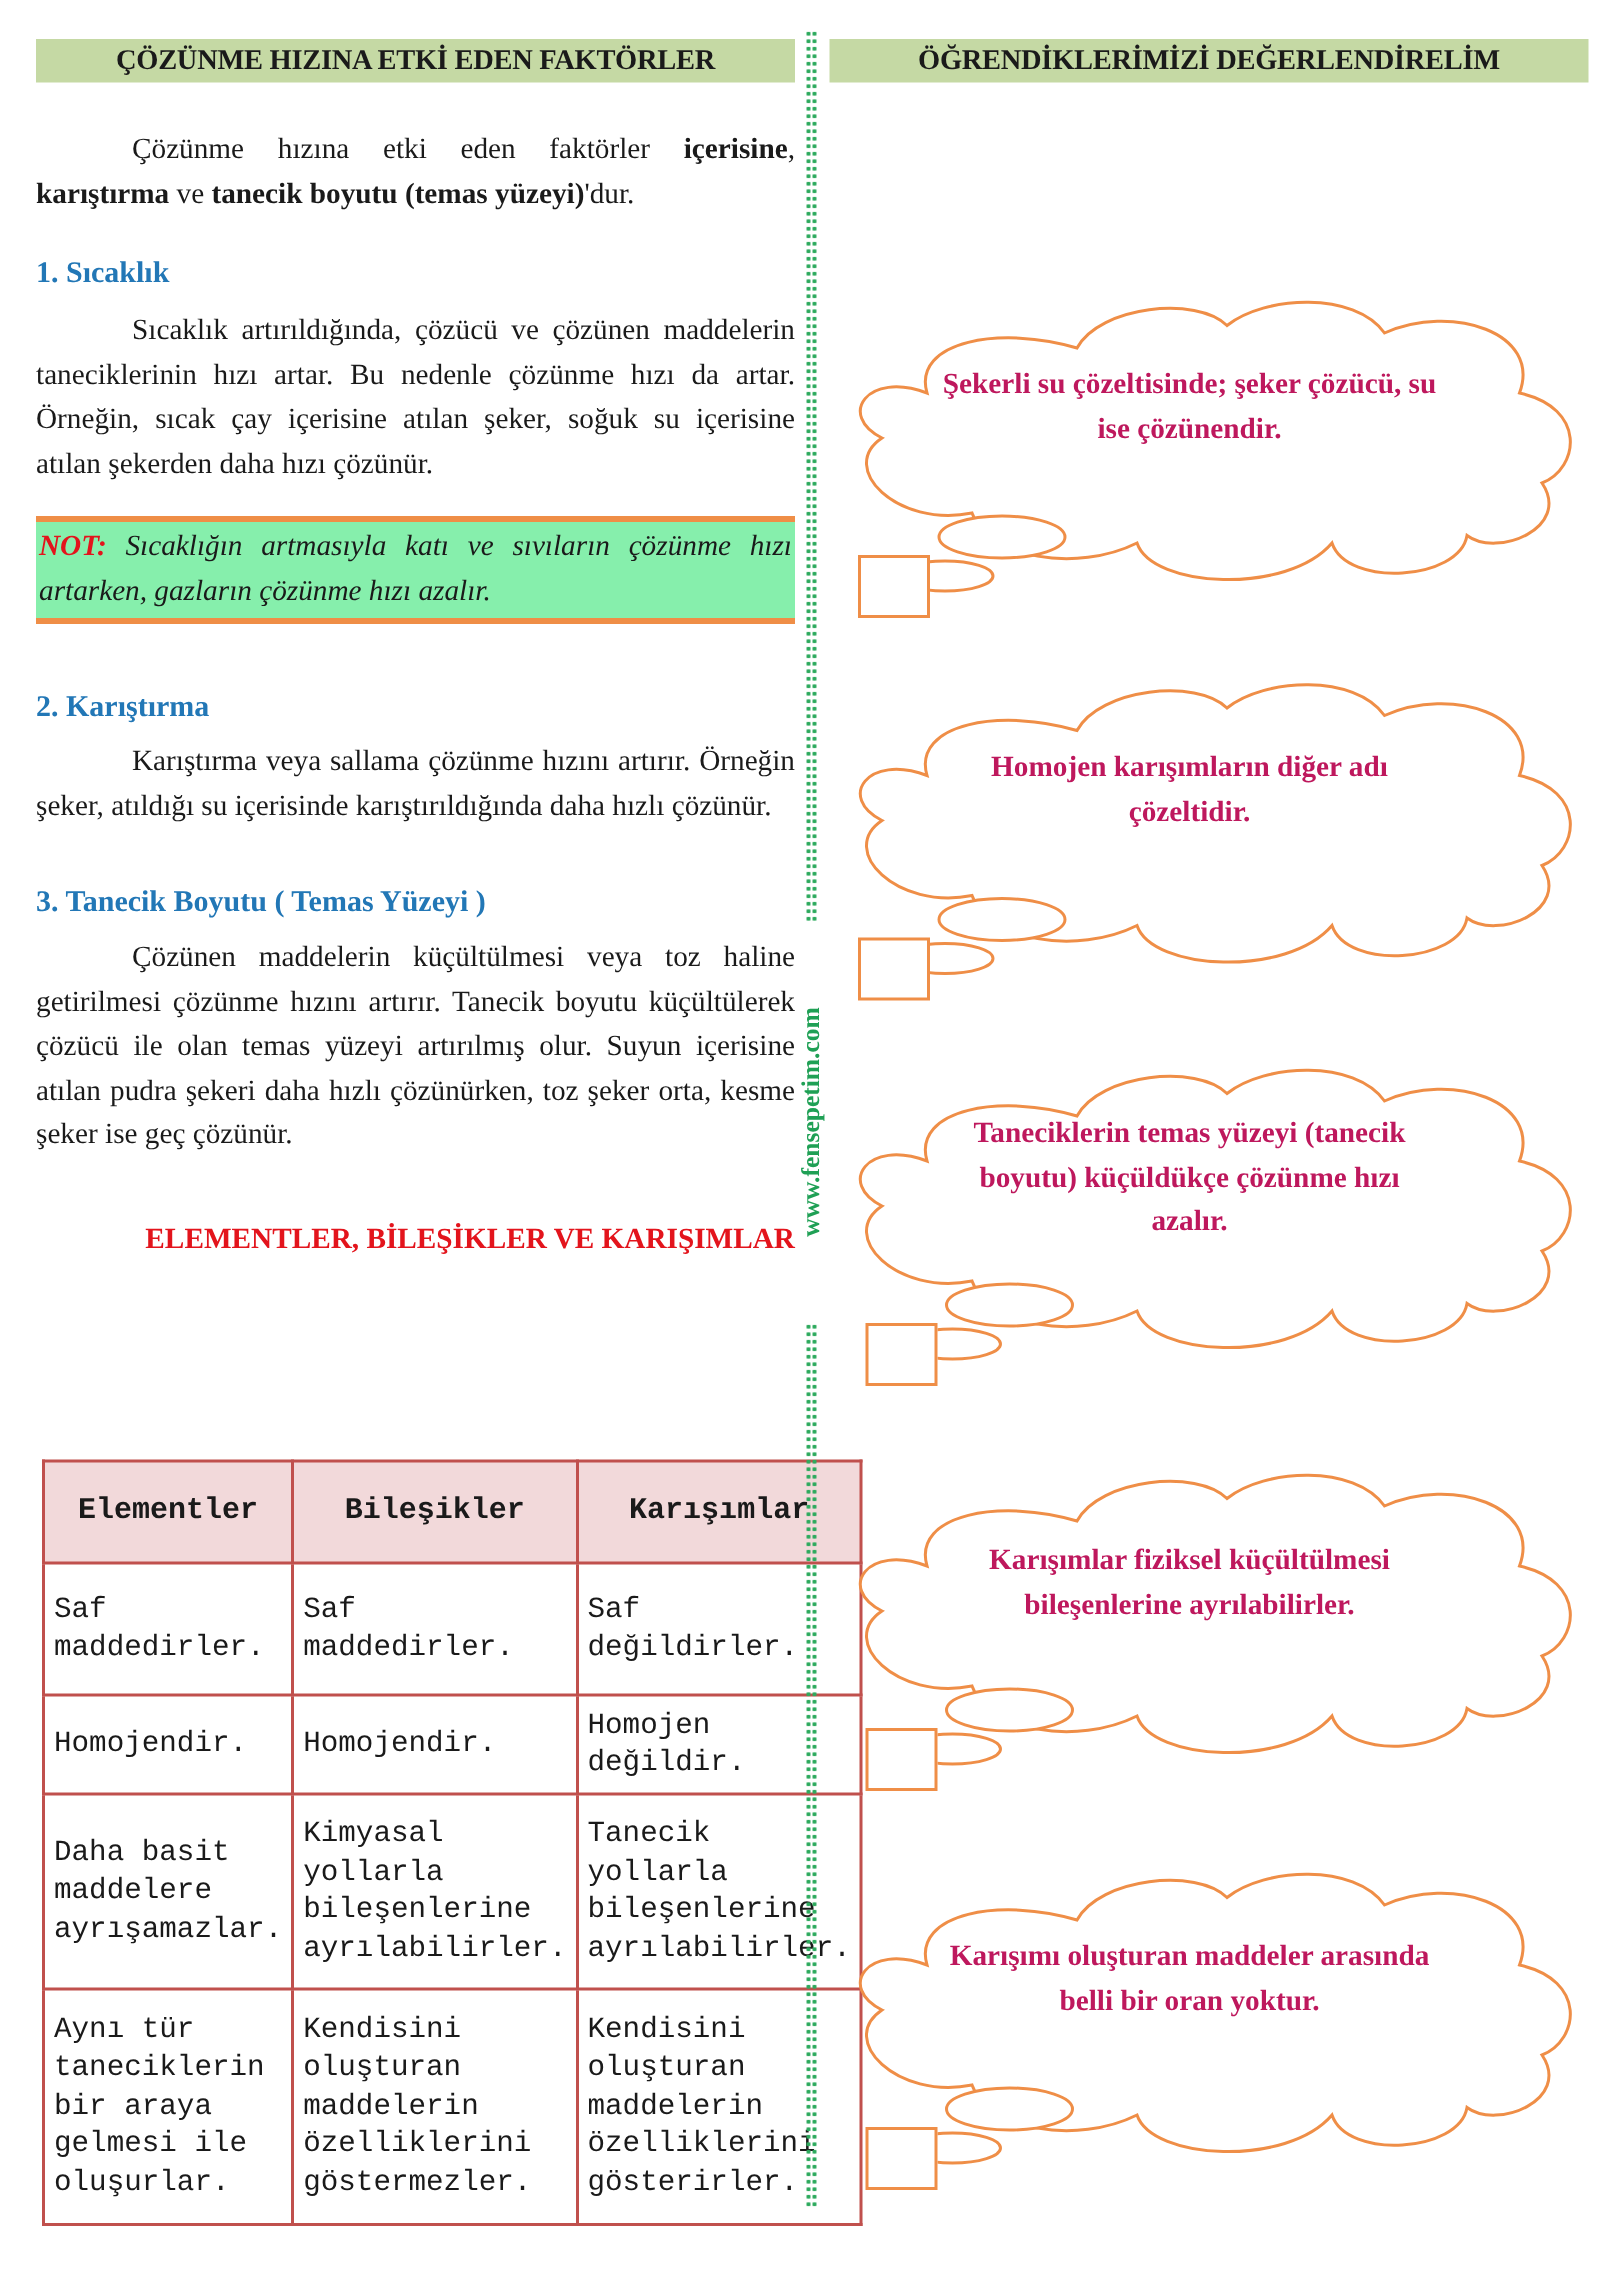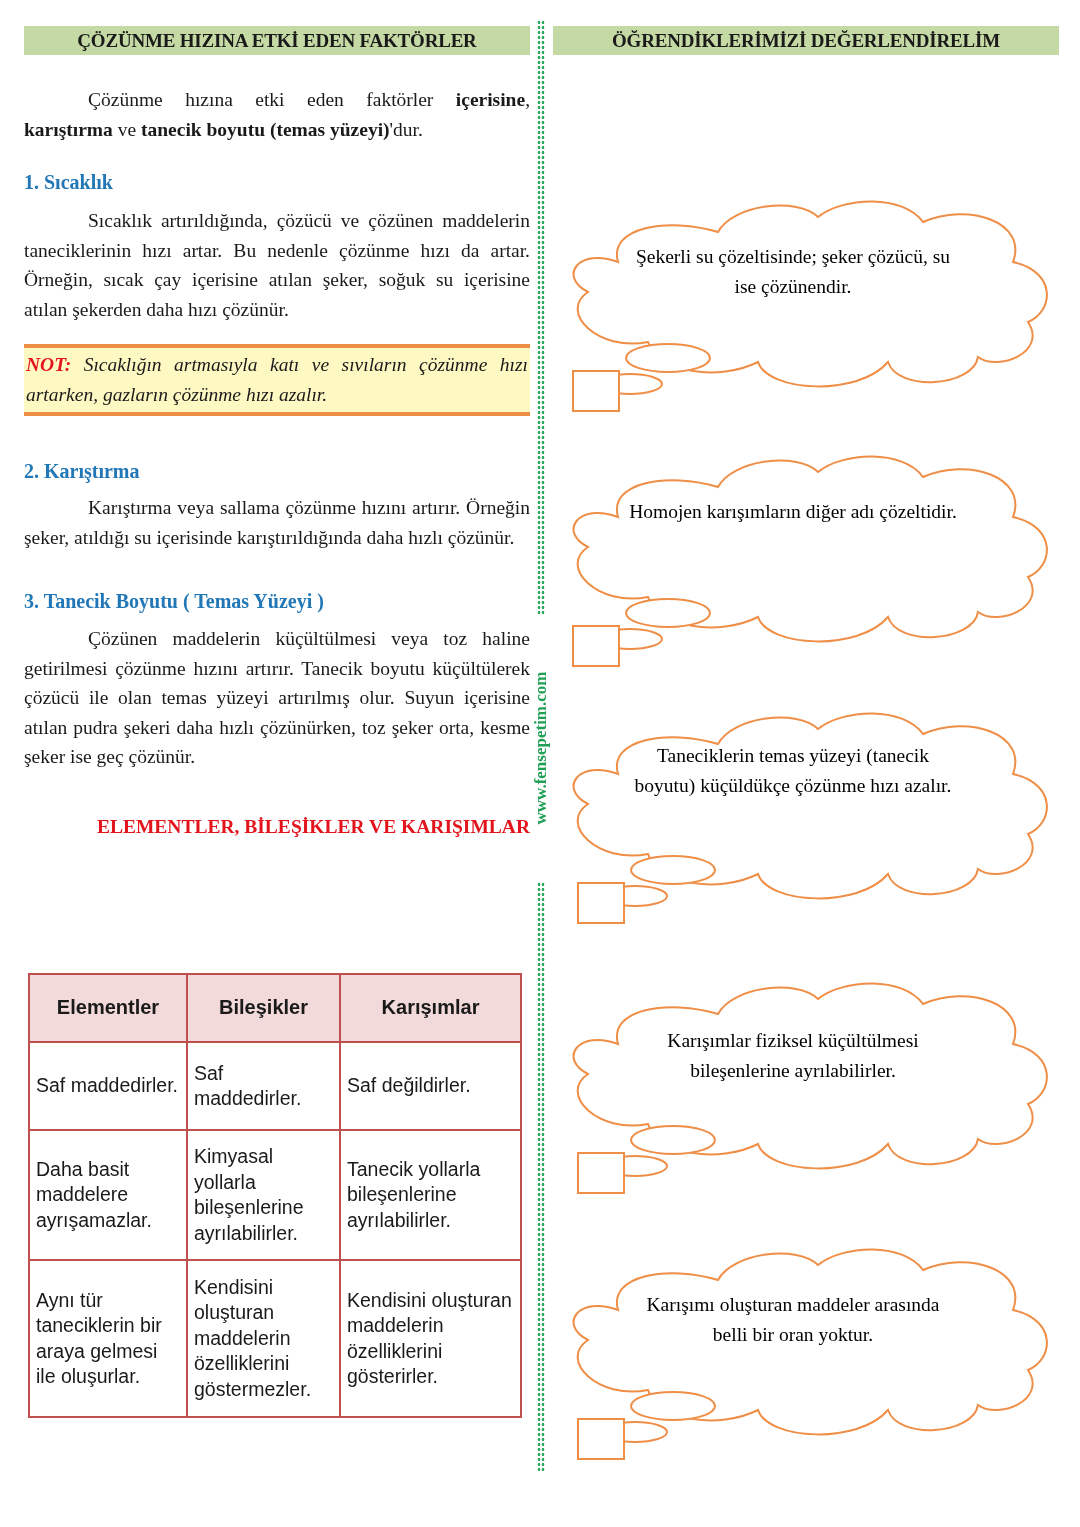--- a/index.html
+++ b/index.html
@@ -17,34 +17,34 @@
 
     .para { font-size: 19.5px; line-height: 29.5px; text-align: justify; font-family: "Liberation Serif", serif; }
     .indent { text-indent: 64px; }
     .b { font-weight: bold; }
 
     .sub-title {
       color: #2277b6; font-weight: bold; font-size: 20px; font-family: "Liberation Serif", serif;
     }
 
     .note-box {
-      background: #fef9c3; border-top: 4px solid #ef8e47; border-bottom: 4px solid #ef8e47;
+      background: #86efac; border-top: 4px solid #ef8e47; border-bottom: 4px solid #ef8e47;
       padding: 2px 2px 3px 2px; font-style: italic; font-size: 19.5px; line-height: 29.5px;
       text-align: justify; font-family: "Liberation Serif", serif;
     }
     .note-label { color: #e3141c; font-weight: bold; }
 
     .red-title {
       color: #e3141c; font-weight: bold; font-size: 19.5px; line-height: 29px; text-align: center;
       font-family: "Liberation Serif", serif;
     }
 
     table.cmp {
       position: absolute; left: 28px; top: 973px; width: 494px; border-collapse: collapse;
-      font-family: Liberation Sans, sans-serif; font-size: 19.5px; line-height: 25.5px;
+      font-family: Liberation Mono, monospace; font-size: 19.5px; line-height: 25.5px;
     }
     table.cmp th, table.cmp td { border: 2px solid #c0504d; padding: 0 6px; vertical-align: middle; text-align: left; }
     table.cmp th { background: #f2d9da; font-weight: bold; text-align: center; height: 68px; font-size: 20px; }
     table.cmp td.c1 { width: 158px; }
     table.cmp td.c2 { width: 153px; }
 
     .divider {
       position: absolute; left: 537px; width: 8px;
       background-image: radial-gradient(circle, #2eaa5e 1.3px, transparent 1.6px);
       background-size: 4px 5px;
@@ -56,21 +56,21 @@
     }
 
     .question { font-weight: bold; font-size: 19.5px; line-height: 29.5px; text-align: justify; font-family: "Liberation Serif", serif; }
     .green { color: #1fa055; }
     .red { color: #e3141c; }
 
     .cloud-wrap { position: absolute; left: 558px; width: 500px; height: 230px; }
     .cloud-wrap svg { position: absolute; left: 0; top: 0; }
     .cloud-text {
       position: absolute; left: 70px; width: 330px; text-align: center;
-      font-size: 19.5px; line-height: 29.5px; font-family: "Liberation Serif", serif; color: #000000;
+      font-size: 19.5px; line-height: 29.5px; font-family: "Liberation Serif", serif; color: #be185d; font-weight: bold;
     }
     .answer-box {
       position: absolute; width: 48px; height: 42px; border: 2px solid #ef8e47; background: #fff;
     }
   </style>
 </head>
 <body>
 
 <div class="col-left">
   <div class="section-header">ÇÖZÜNME HIZINA ETKİ EDEN FAKTÖRLER</div>
@@ -101,20 +101,25 @@
       <th>Elementler</th>
       <th>Bileşikler</th>
       <th>Karışımlar</th>
     </tr>
   </thead>
   <tbody>
     <tr style="height:88px;">
       <td class="c1">Saf maddedirler.</td>
       <td class="c2">Saf maddedirler.</td>
       <td>Saf değildirler.</td>
+    </tr>
+    <tr style="height:66px;">
+      <td class="c1">Homojendir.</td>
+      <td class="c2">Homojendir.</td>
+      <td>Homojen değildir.</td>
     </tr>
     <tr style="height:130px;">
       <td class="c1">Daha basit maddelere ayrışamazlar.</td>
       <td class="c2">Kimyasal yollarla bileşenlerine ayrılabilirler.</td>
       <td>Tanecik yollarla bileşenlerine ayrılabilirler.</td>
     </tr>
     <tr style="height:157px;">
       <td class="c1">Aynı tür taneciklerin bir araya gelmesi ile oluşurlar.</td>
       <td class="c2">Kendisini oluşturan maddelerin özelliklerini göstermezler.</td>
       <td>Kendisini oluşturan maddelerin özelliklerini gösterirler.</td>

